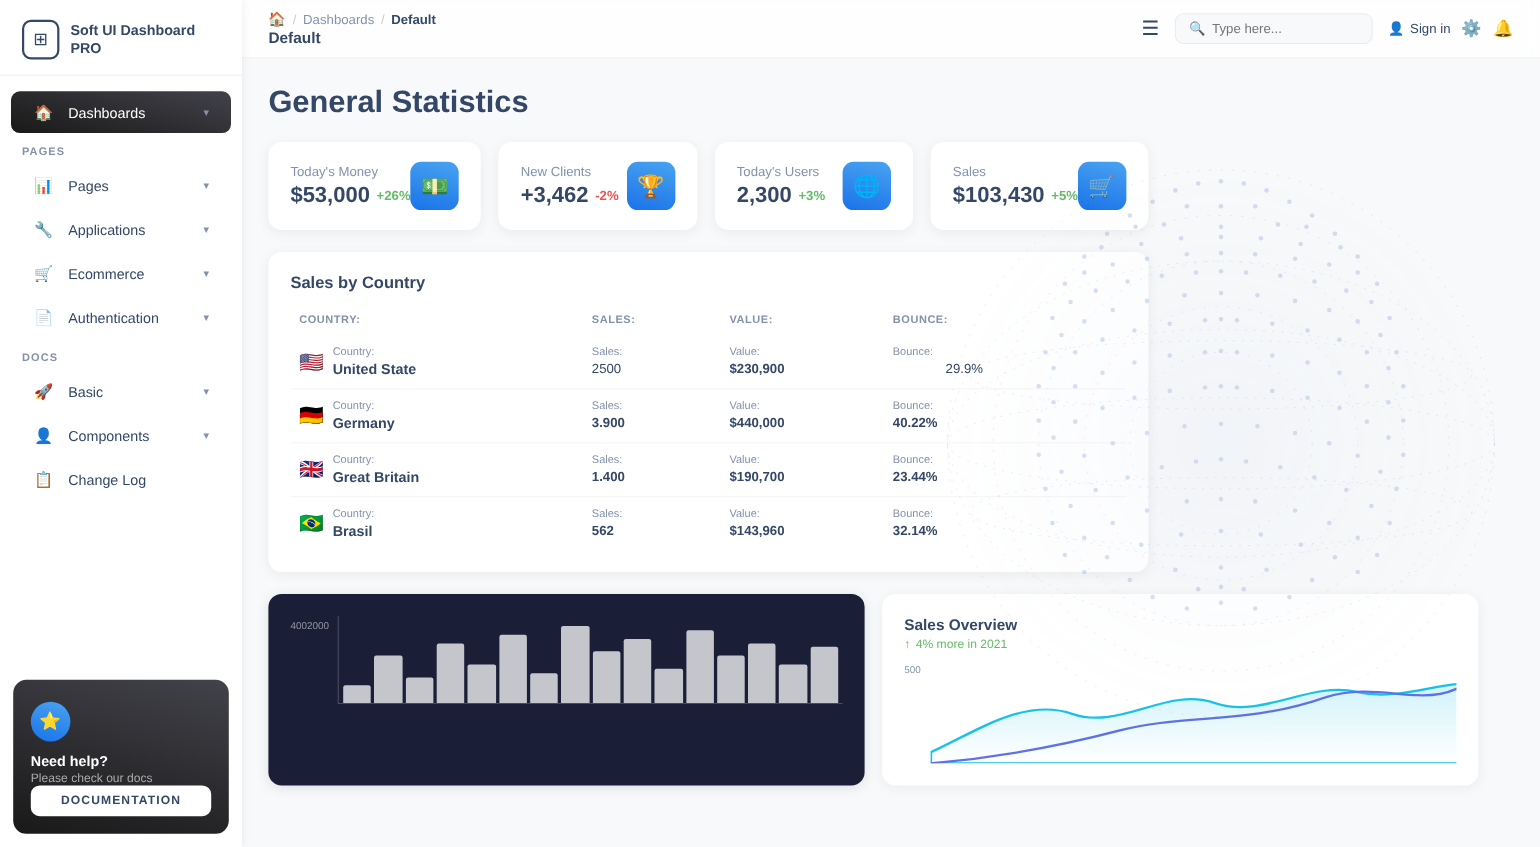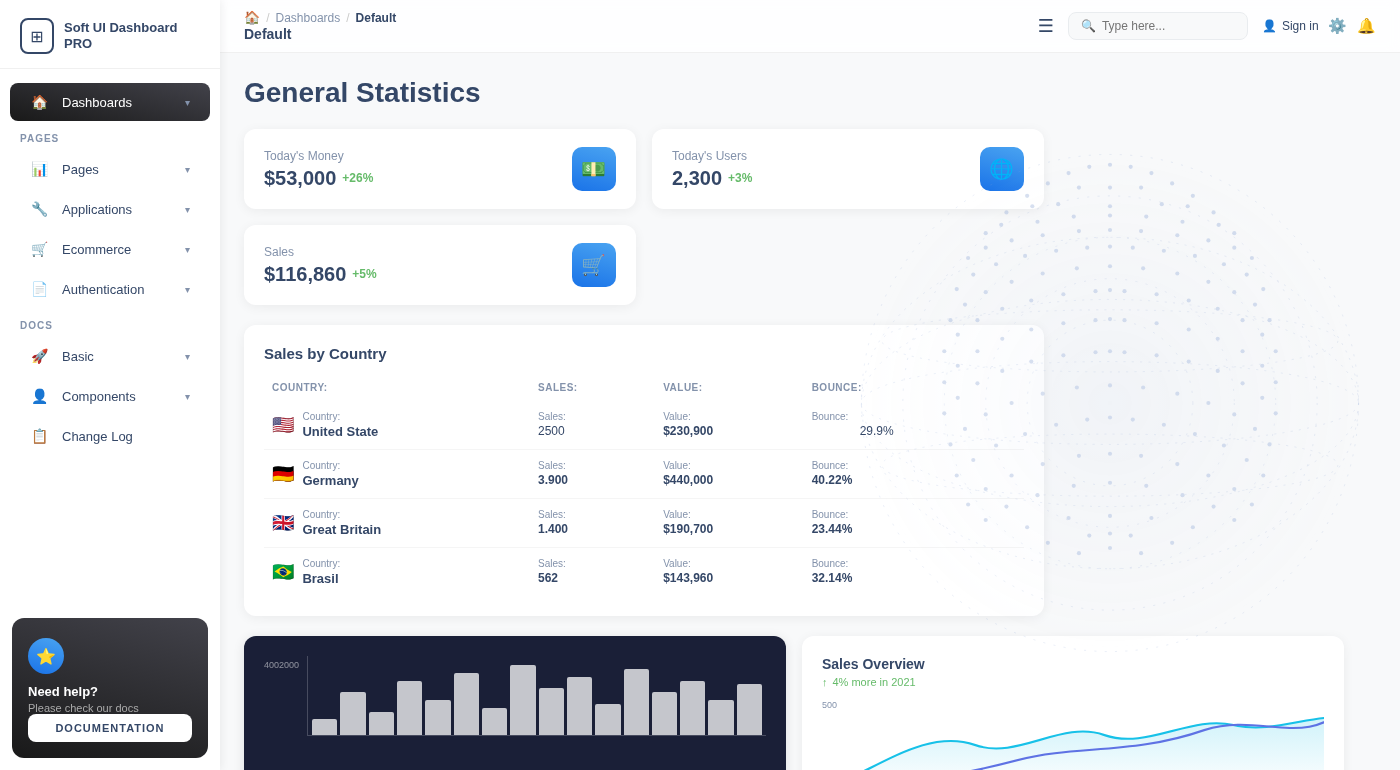--- a/index.html
+++ b/index.html
@@ -116,21 +116,21 @@
       overflow-y: auto;
       padding: 24px;
       position: relative;
     }
 
     .page-main-title { font-size: 28px; font-weight: 700; color: #344767; margin-bottom: 20px; }
 
     
     .stats-grid {
       display: grid;
-      grid-template-columns: 1fr 1fr;
+      grid-template-columns: 1fr 1fr 1fr 1fr;
       gap: 16px;
       margin-bottom: 20px;
       max-width: 800px;
     }
     .stat-card {
       background: #fff;
       border-radius: 12px;
       padding: 18px 20px;
       display: flex;
       align-items: center;
@@ -531,39 +531,51 @@
           <div class="stat-value">
             <span>$53,000</span>
             <span class="stat-change positive">+26%</span>
           </div>
         </div>
         <div class="stat-icon-box" style="background:linear-gradient(195deg,#49a3f1,#1A73E8);">
           <span>💵</span>
         </div>
       </div>
 
+      <div class="stat-card">
+        <div>
+          <div class="stat-label">New Clients</div>
+          <div class="stat-value">
+            <span>+3,462</span>
+            <span class="stat-change negative">-2%</span>
+          </div>
+        </div>
+        <div class="stat-icon-box" style="background:linear-gradient(195deg,#49a3f1,#1A73E8);">
+          <span>🏆</span>
+        </div>
+      </div>
 
       <div class="stat-card">
         <div>
           <div class="stat-label">Today's Users</div>
           <div class="stat-value">
             <span>2,300</span>
             <span class="stat-change positive">+3%</span>
           </div>
         </div>
         <div class="stat-icon-box" style="background:linear-gradient(195deg,#49a3f1,#1A73E8);">
           <span>🌐</span>
         </div>
       </div>
 
       <div class="stat-card">
         <div>
           <div class="stat-label">Sales</div>
           <div class="stat-value">
-            <span>$116,860</span>
+            <span>$103,430</span>
             <span class="stat-change positive">+5%</span>
           </div>
         </div>
         <div class="stat-icon-box" style="background:linear-gradient(195deg,#49a3f1,#1A73E8);">
           <span>🛒</span>
         </div>
       </div>
     </div>
 
     <div class="section-card">

